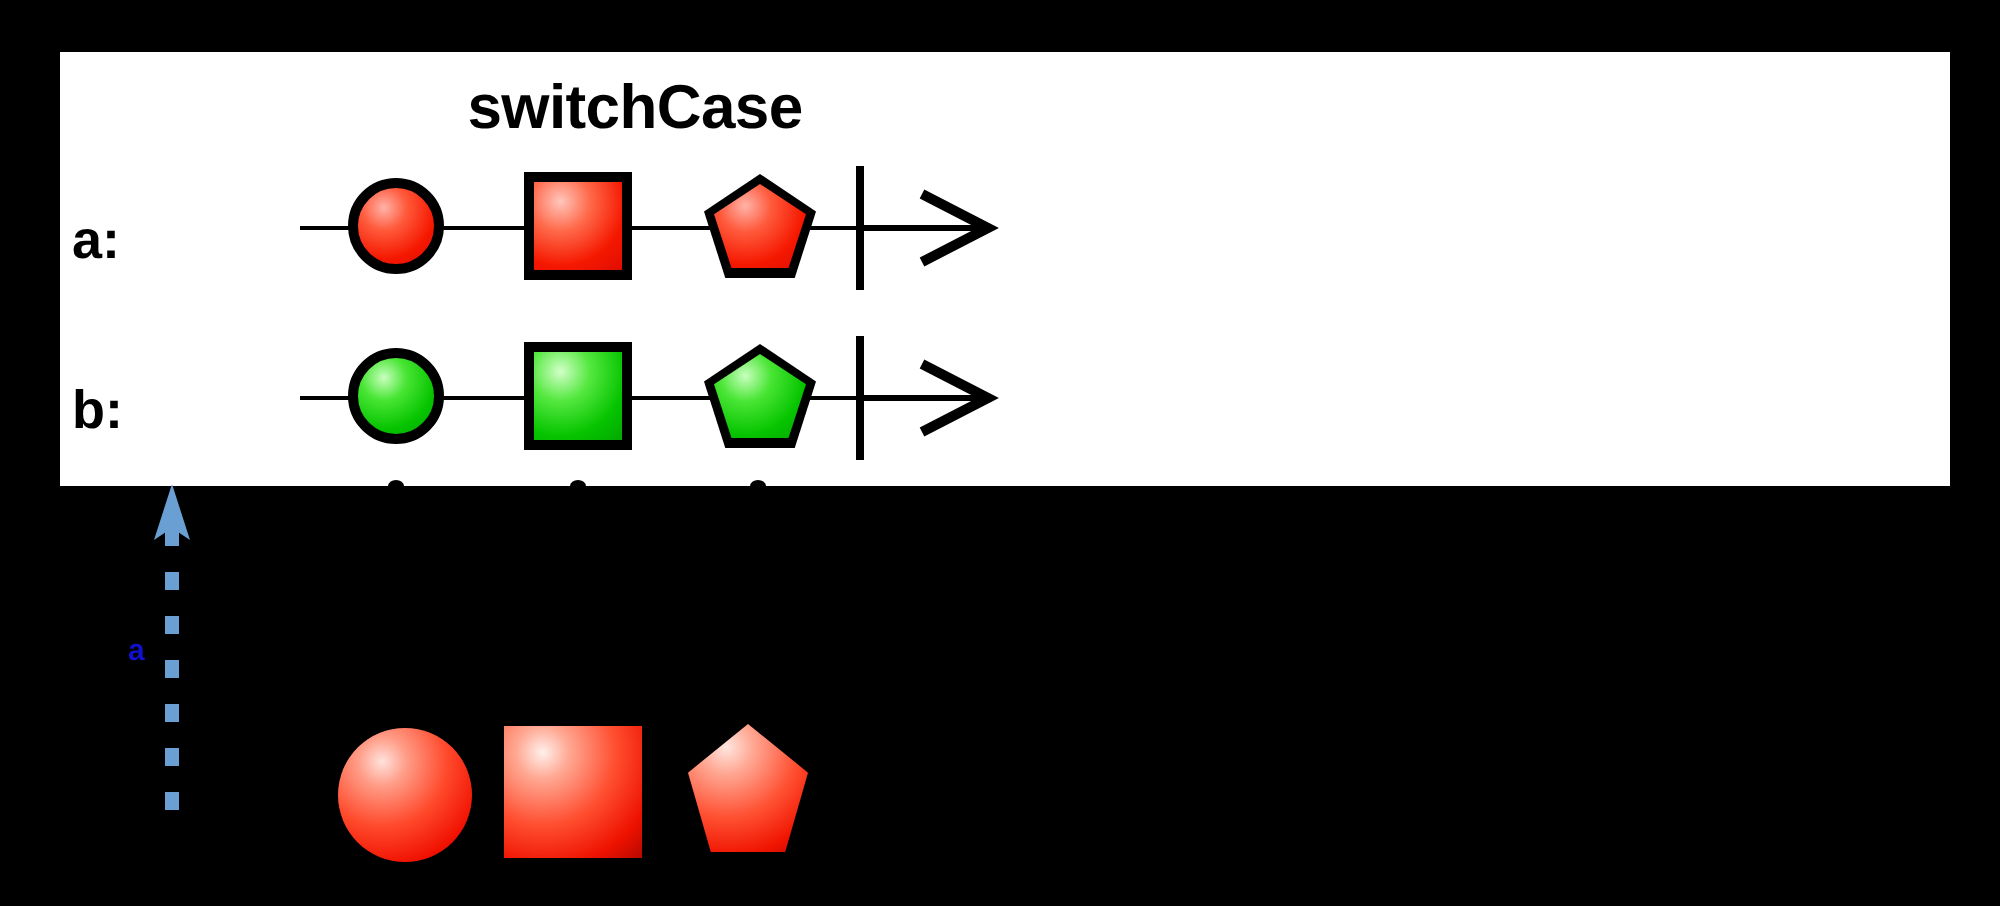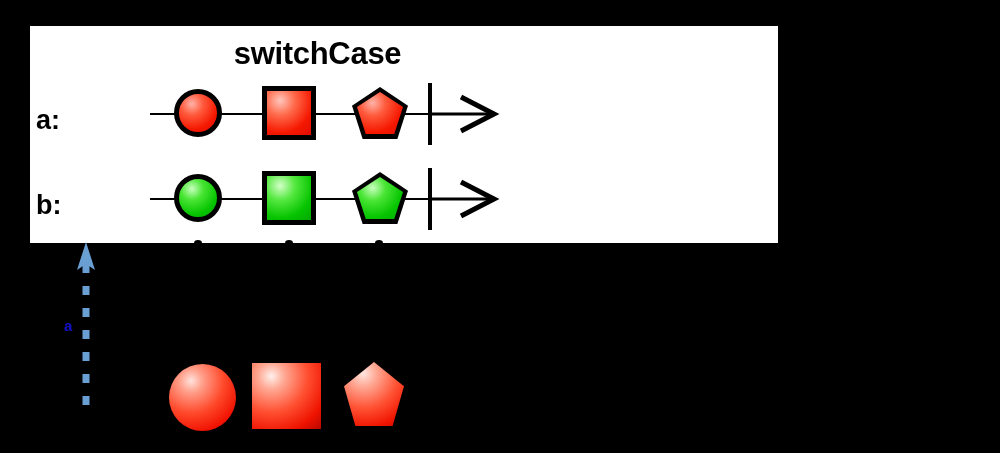--- a/index.html
+++ b/index.html
@@ -22,21 +22,21 @@
     width: 1000px;
     height: 453px;
     background: #000000;
   }
 
   
   #panel {
     position: absolute;
     left: 30px;
     top: 26px;
-    width: 748px;
+    width: 945px;
     height: 217px;
     background: #ffffff;
     overflow: hidden;
   }
 
   #panel-title {
     position: absolute;
     left: 0;
     top: 12px;
     width: 100%;

